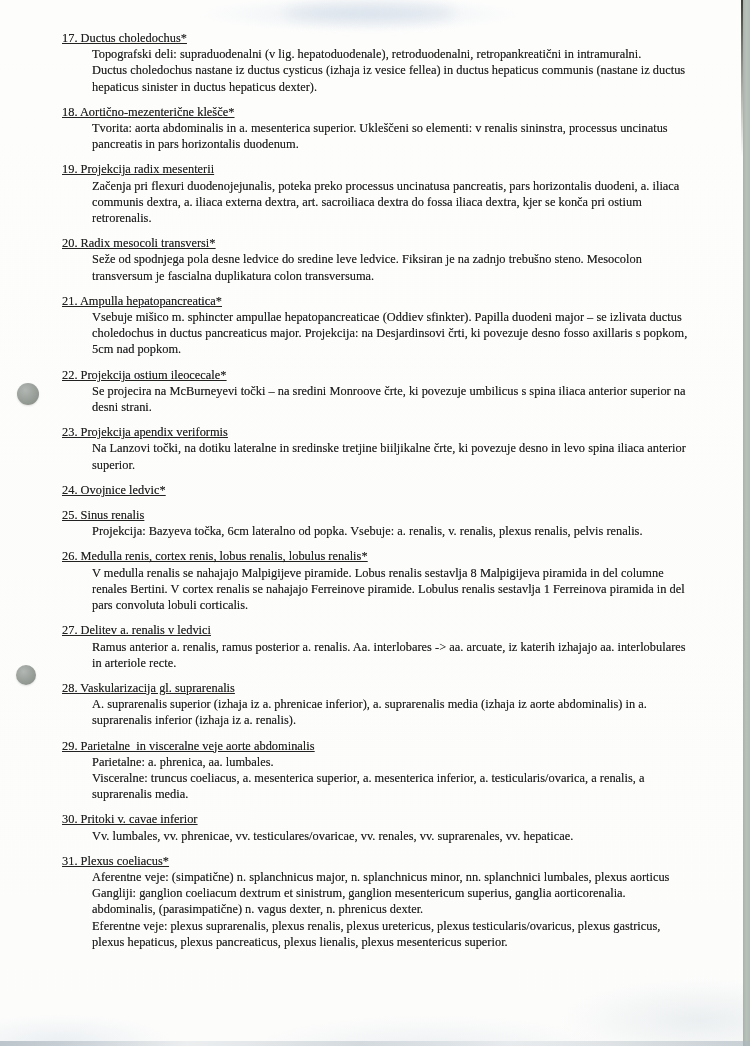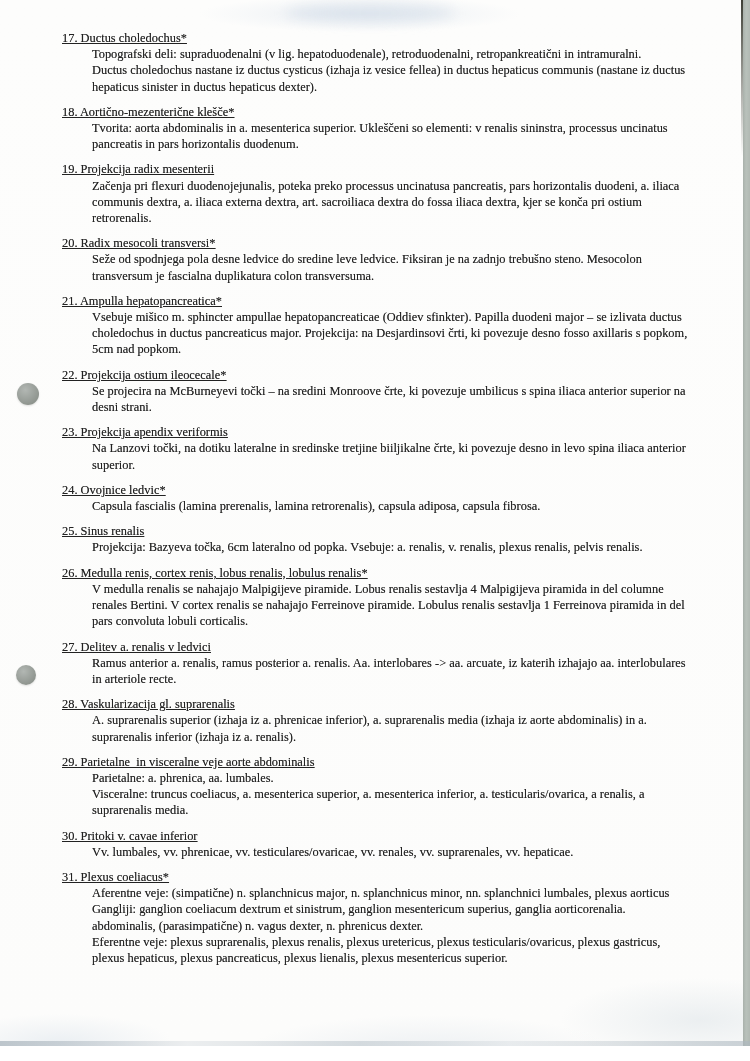--- a/index.html
+++ b/index.html
@@ -115,29 +115,28 @@
           <div class="line">Se projecira na McBurneyevi točki – na sredini Monroove črte, ki povezuje umbilicus s spina iliaca anterior superior na</div>
           <div class="line">desni strani.</div>
         </div>
         <div class="section">
           <div class="heading">23. Projekcija apendix veriformis</div>
           <div class="line">Na Lanzovi točki, na dotiku lateralne in sredinske tretjine biiljikalne črte, ki povezuje desno in levo spina iliaca anterior</div>
           <div class="line">superior.</div>
         </div>
         <div class="section">
           <div class="heading">24. Ovojnice ledvic*</div>
-          <div class="line">Capsula fascialis (lamina prerenalis, lamina retrorenalis), capsula adiposa, capsula fibrosa.</div>
         </div>
         <div class="section">
           <div class="heading">25. Sinus renalis</div>
           <div class="line">Projekcija: Bazyeva točka, 6cm lateralno od popka. Vsebuje: a. renalis, v. renalis, plexus renalis, pelvis renalis.</div>
         </div>
         <div class="section">
           <div class="heading">26. Medulla renis, cortex renis, lobus renalis, lobulus renalis*</div>
-          <div class="line">V medulla renalis se nahajajo Malpigijeve piramide. Lobus renalis sestavlja 4 Malpigijeva piramida in del columne</div>
+          <div class="line">V medulla renalis se nahajajo Malpigijeve piramide. Lobus renalis sestavlja 8 Malpigijeva piramida in del columne</div>
           <div class="line">renales Bertini. V cortex renalis se nahajajo Ferreinove piramide. Lobulus renalis sestavlja 1 Ferreinova piramida in del</div>
           <div class="line">pars convoluta lobuli corticalis.</div>
         </div>
         <div class="section">
           <div class="heading">27. Delitev a. renalis v ledvici</div>
           <div class="line">Ramus anterior a. renalis, ramus posterior a. renalis. Aa. interlobares -&gt; aa. arcuate, iz katerih izhajajo aa. interlobulares</div>
           <div class="line">in arteriole recte.</div>
         </div>
         <div class="section">
           <div class="heading">28. Vaskularizacija gl. suprarenalis</div>

